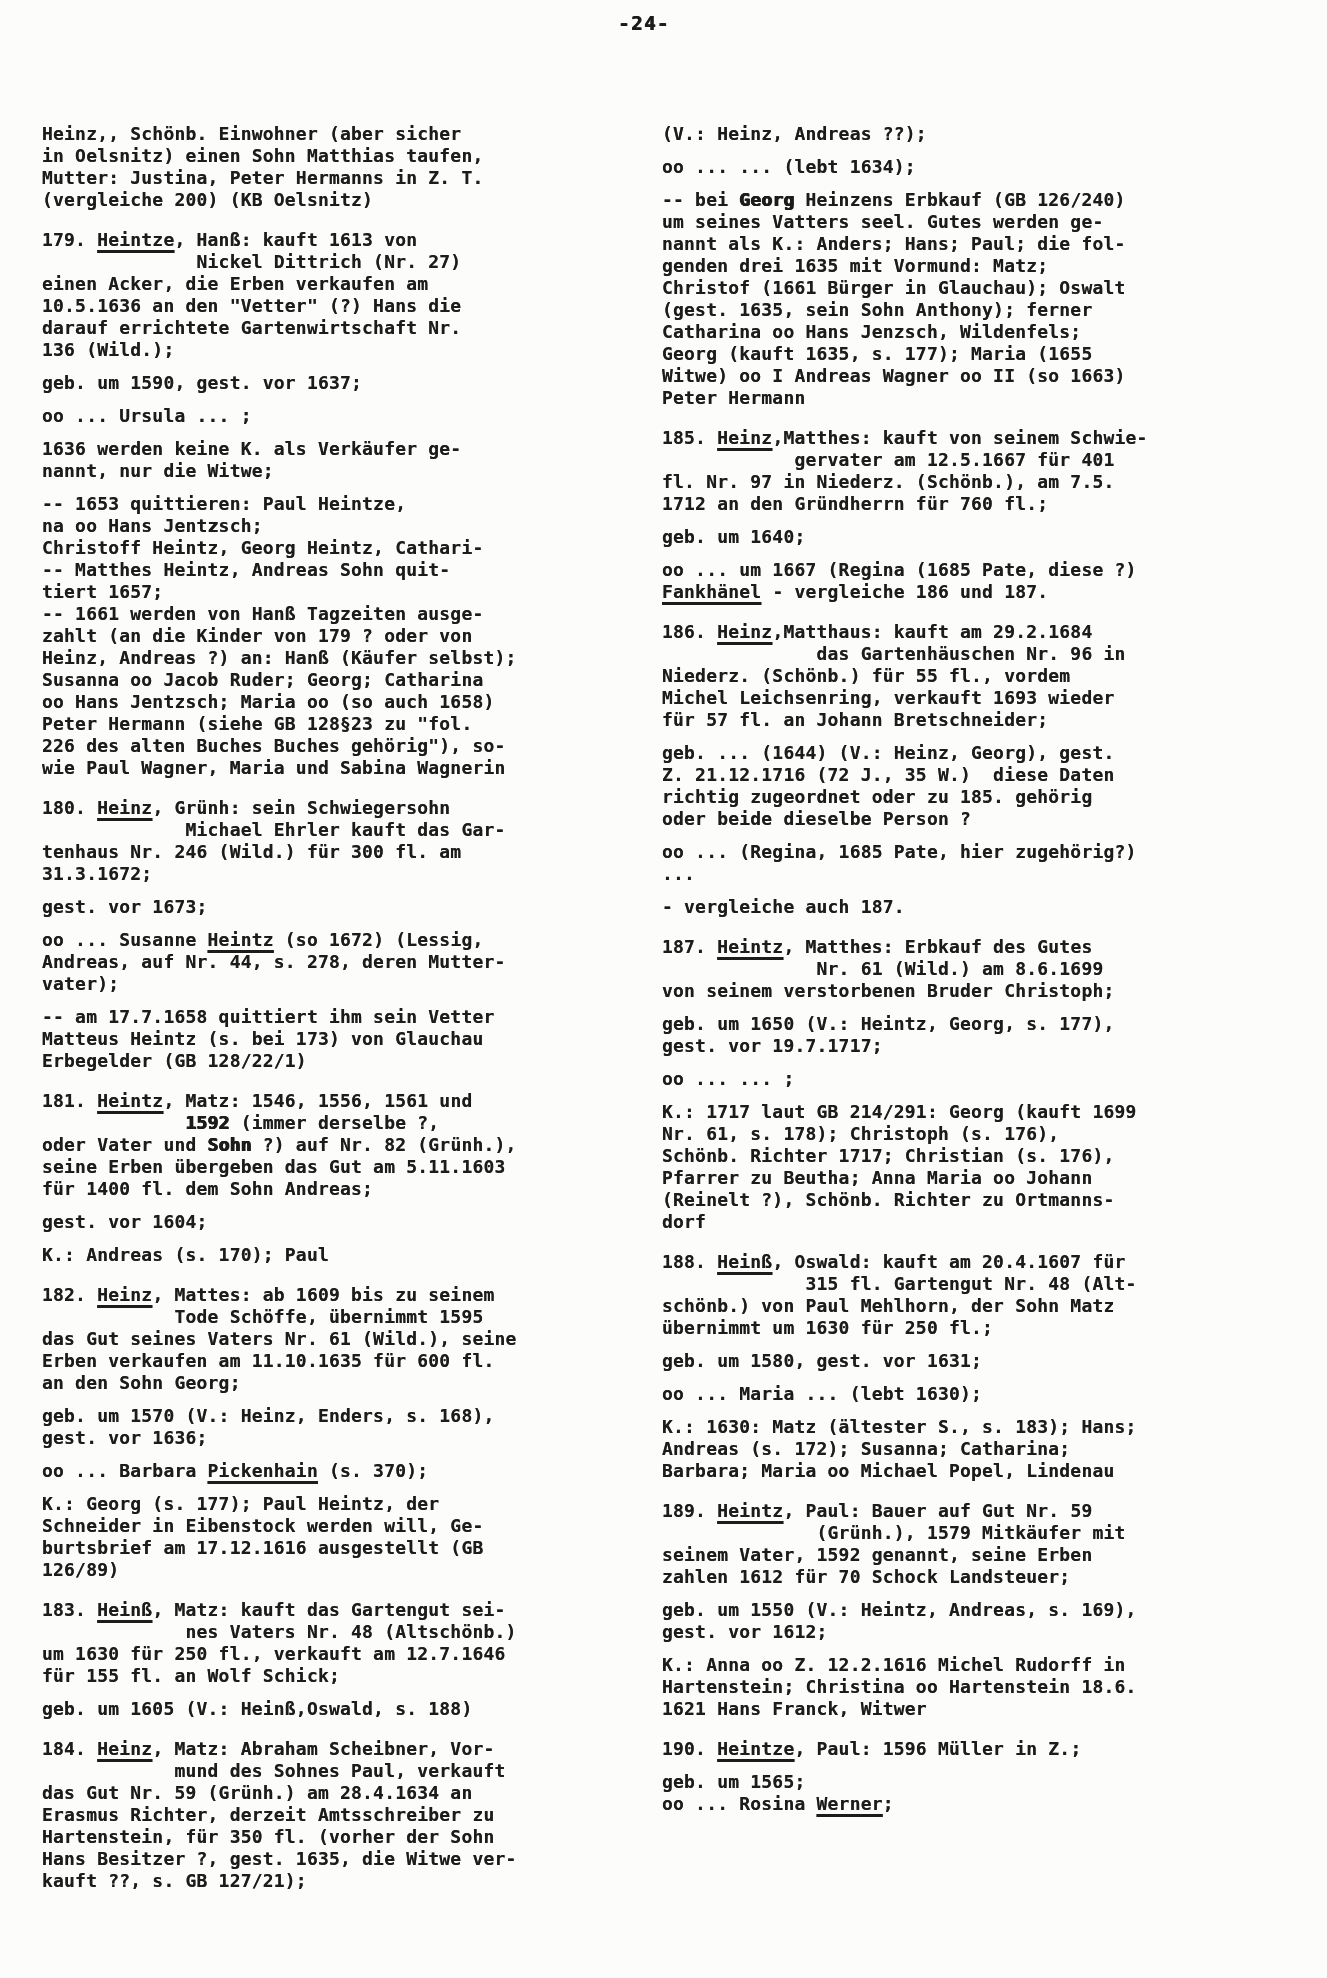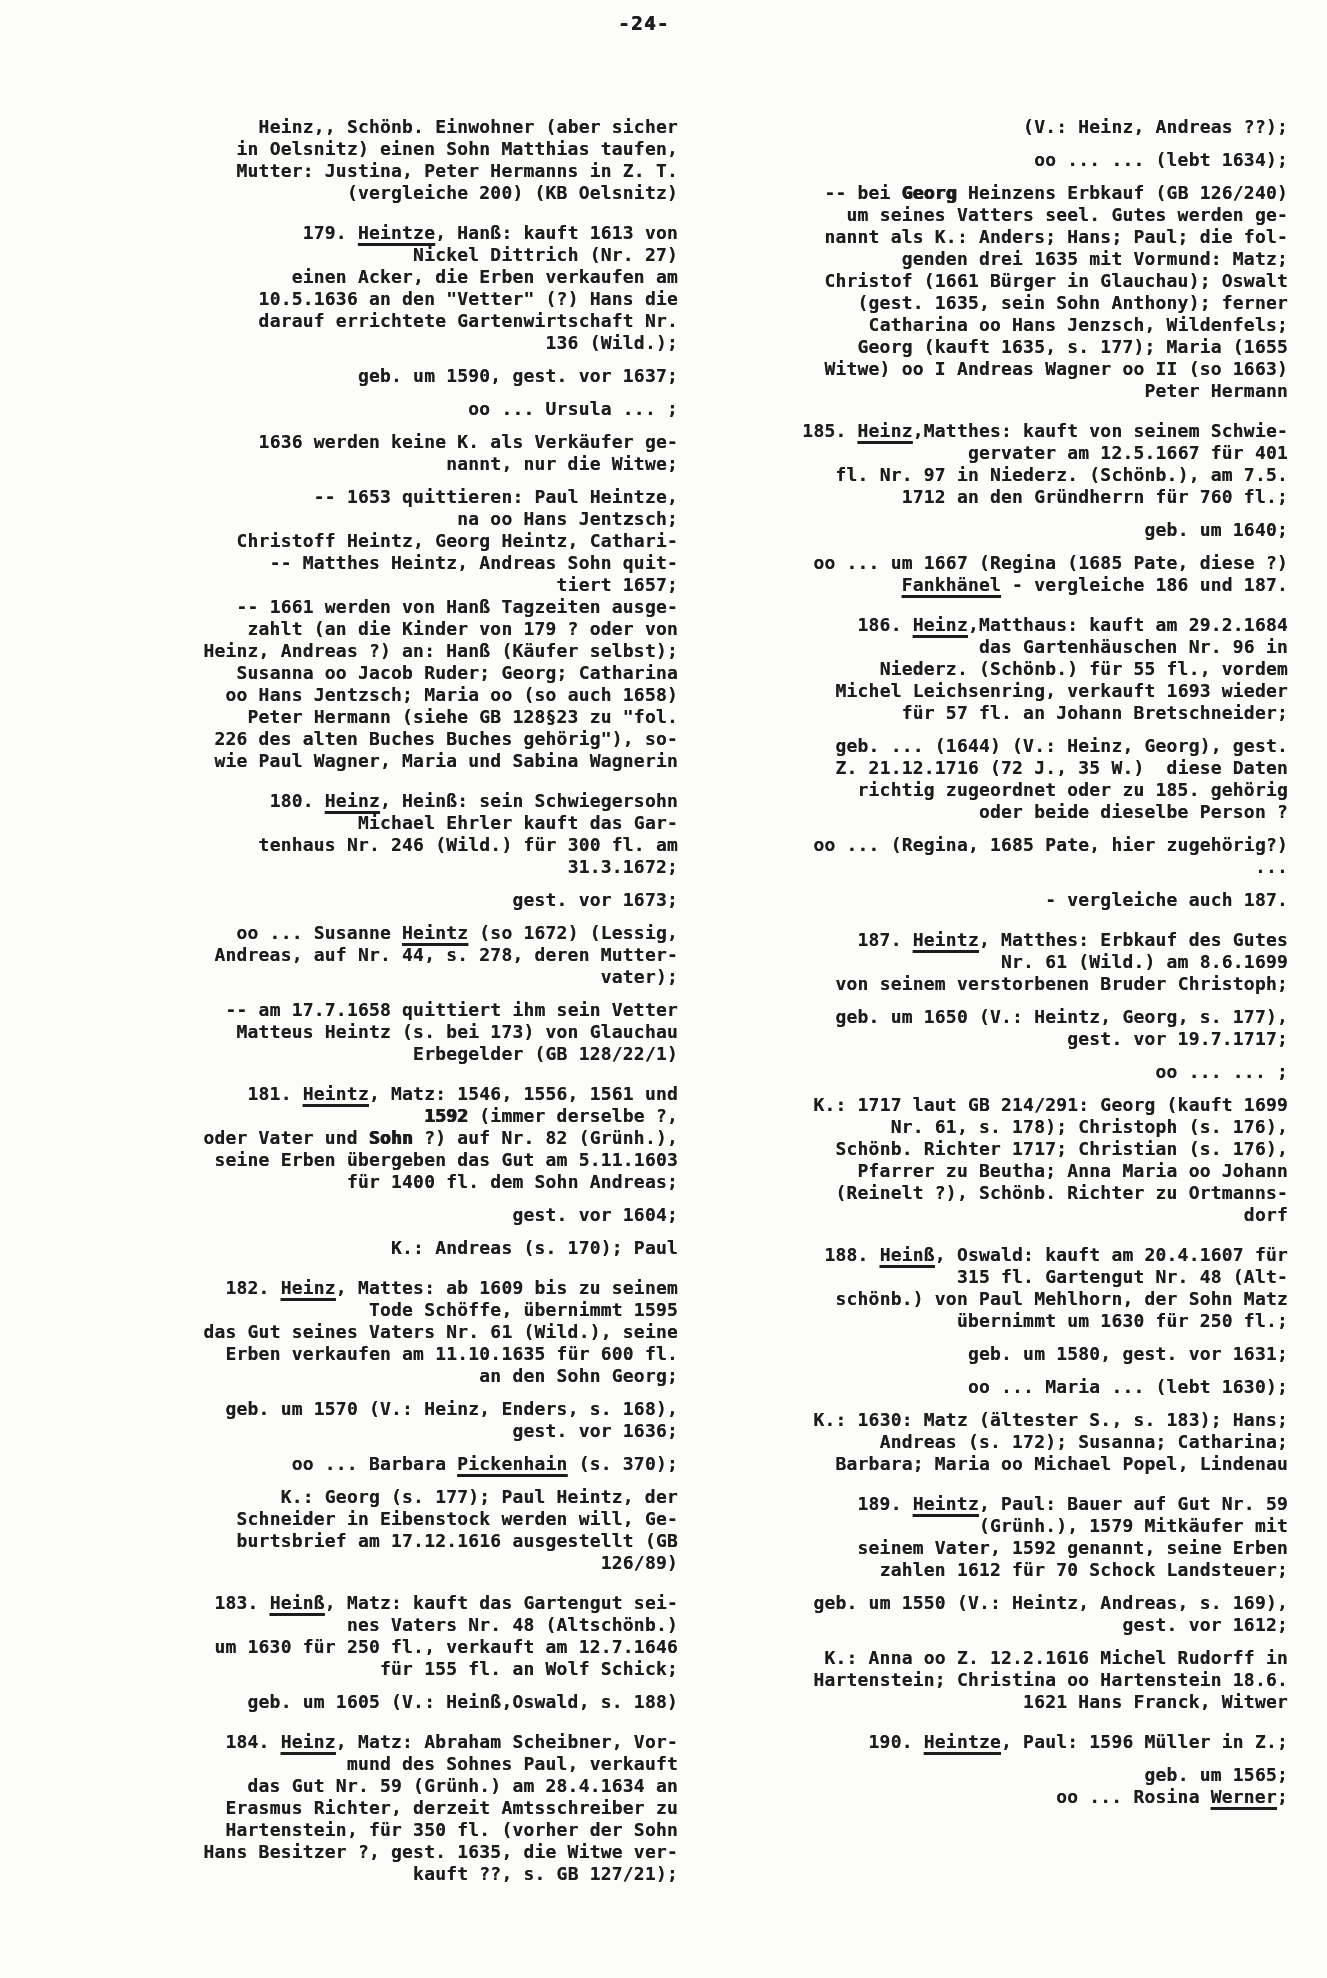--- a/index.html
+++ b/index.html
@@ -24,42 +24,42 @@
     font-size: 19px;
     letter-spacing: 1.5px;
     text-shadow: 0.8px 0 currentColor, 0 0 0.5px rgba(0,0,0,0.6);
   }
   .col {
     position: absolute;
     top: 116px;
   }
   .col-left  { left: 42px;  width: 636px; }
   .col-right { left: 662px; width: 626px; }
-  .para { margin: 0 0 11px 0; }
+  .para { margin: 7px 0 11px 0; }
   .para.entry { margin-top: 18px; }
   .line {
     white-space: pre;
     font-size: 18px;
     line-height: 22px;
     letter-spacing: 0.2px;
     text-shadow: 0 0 0.45px rgba(20,20,20,0.65);
   }
   .u {
     text-decoration: underline;
     text-decoration-thickness: 2.5px;
     text-underline-offset: 4px;
   }
   .b {
     text-shadow: 0.8px 0 currentColor, -0.4px 0 currentColor, 0 0 0.45px rgba(20,20,20,0.65);
   }
 </style>
 </head>
 <body>
 
-<div class="page" style="background: rgb(252, 252, 250); color: rgb(28, 28, 28); text-align: right;">
+<div class="page" style="background: rgb(252, 252, 250); color: rgb(28, 28, 28);">
   <div class="page-number">-24-</div>
   <div class="col col-left" id="col-left">
       <div class="para">
         <div class="line"><span>Heinz,, Schönb. Einwohner (aber sicher</span></div>
         <div class="line"><span>in Oelsnitz) einen Sohn Matthias taufen,</span></div>
         <div class="line"><span>Mutter: Justina, Peter Hermanns in Z. T.</span></div>
         <div class="line"><span>(vergleiche 200) (KB Oelsnitz)</span></div>
       </div>
       <div class="para entry">
         <div class="line"><span>179. </span><span class="u">Heintze</span><span>, Hanß: kauft 1613 von</span></div>
@@ -88,21 +88,21 @@
         <div class="line"><span>-- 1661 werden von Hanß Tagzeiten ausge-</span></div>
         <div class="line"><span>zahlt (an die Kinder von 179 ? oder von</span></div>
         <div class="line"><span>Heinz, Andreas ?) an: Hanß (Käufer selbst);</span></div>
         <div class="line"><span>Susanna oo Jacob Ruder; Georg; Catharina</span></div>
         <div class="line"><span>oo Hans Jentzsch; Maria oo (so auch 1658)</span></div>
         <div class="line"><span>Peter Hermann (siehe GB 128§23 zu "fol.</span></div>
         <div class="line"><span>226 des alten Buches Buches gehörig"), so-</span></div>
         <div class="line"><span>wie Paul Wagner, Maria und Sabina Wagnerin</span></div>
       </div>
       <div class="para entry">
-        <div class="line"><span>180. </span><span class="u">Heinz</span><span>, Heinß: sein Schwiegersohn</span></div>
+        <div class="line"><span>180. </span><span class="u">Heinz</span><span>, Grünh: sein Schwiegersohn</span></div>
         <div class="line"><span>             Michael Ehrler kauft das Gar-</span></div>
         <div class="line"><span>tenhaus Nr. 246 (Wild.) für 300 fl. am</span></div>
         <div class="line"><span>31.3.1672;</span></div>
       </div>
       <div class="para">
         <div class="line"><span>gest. vor 1673;</span></div>
       </div>
       <div class="para">
         <div class="line"><span>oo ... Susanne </span><span class="u">Heintz</span><span> (so 1672) (Lessig,</span></div>
         <div class="line"><span>Andreas, auf Nr. 44, s. 278, deren Mutter-</span></div>

